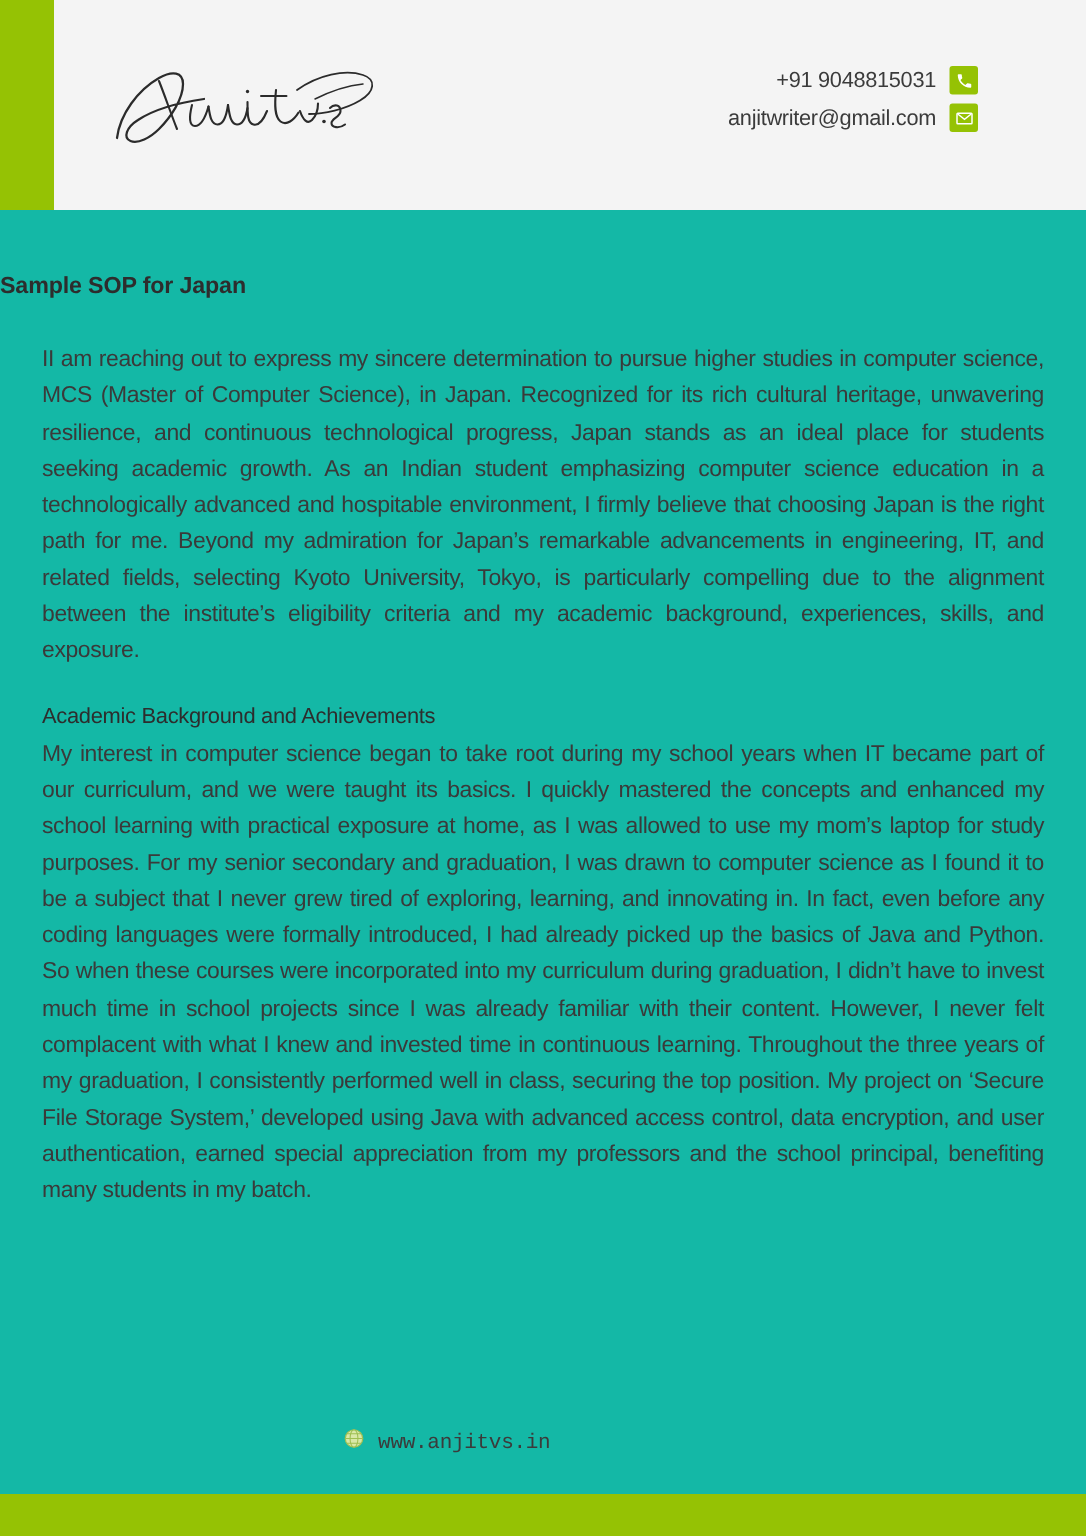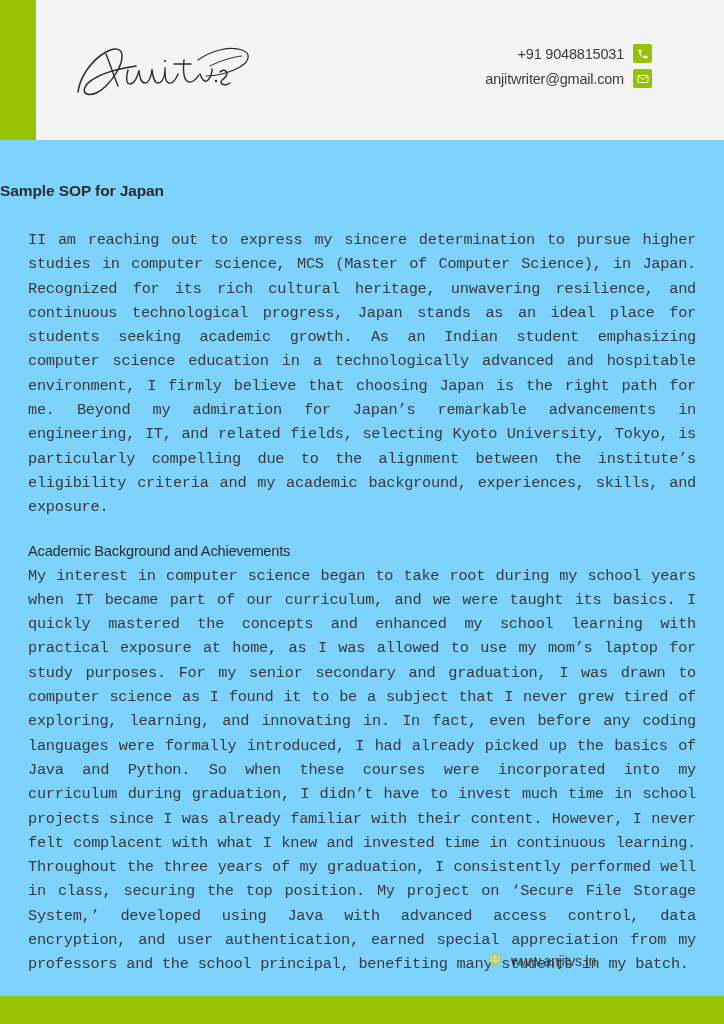--- a/index.html
+++ b/index.html
@@ -8,21 +8,21 @@
     width:724px;
     height:1024px;
     background:#ffffff;
     font-family:"Liberation Sans", sans-serif;
   }
 
   .page {
     position:relative;
     width:724px;
     height:1024px;
-    background:#7dd3fc;
+    background:#14b8a6;
     overflow:hidden;
   }
 
   
   .header {
     position:absolute;
     top:0; left:0;
     width:724px;
     height:140px;
     background:#f4f4f4;
@@ -94,43 +94,44 @@
     font-size:15.3px;
     line-height:24.3px;
     color:#3a3a3a;
     text-align:justify;
     text-justify:inter-word;
     letter-spacing:-0.25px;
     -webkit-hyphens:none;
     hyphens:none;
   }
 
-  .body-text.last-line-left { text-align-last:left;font-family:Liberation Mono, monospace; }
+  .body-text.last-line-left { text-align-last:left; }
 
   .section-heading {
     font-size:14.6px;
     font-weight:normal;
     color:#2d2d2d;
     line-height:24px;
     margin-top:19px;
     margin-bottom:1px;
     letter-spacing:-0.2px;
     text-align:left;
   }
 
   
   .footer {
     position:absolute;
     left:0;
     top:952px;
     width:596px;
     display:flex;
     align-items:center;
-    justify-content:flex-end;
+    justify-content:center;
     gap:9px;
+    font-family:Liberation Mono, monospace;
   }
   .footer-url {
     font-size:14px;
     color:#3b3b3b;
     letter-spacing:-0.2px;
   }
   .globe-icon { flex:0 0 auto; display:block; }
 
   .footer-bar {
     position:absolute;

